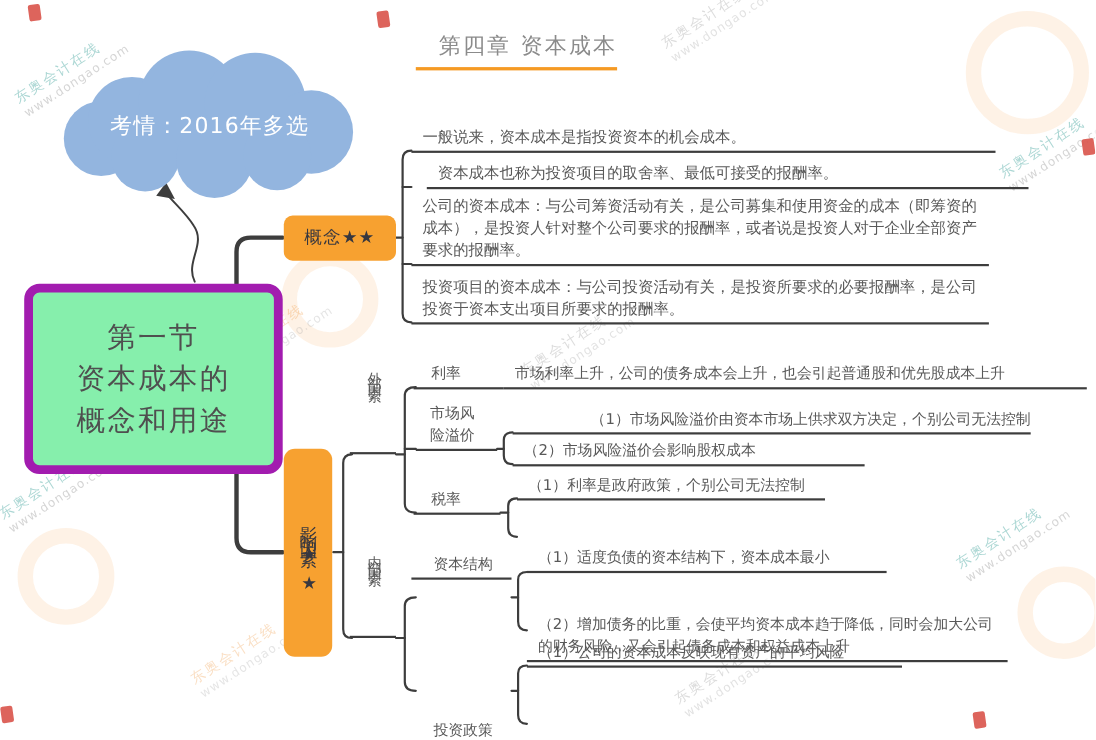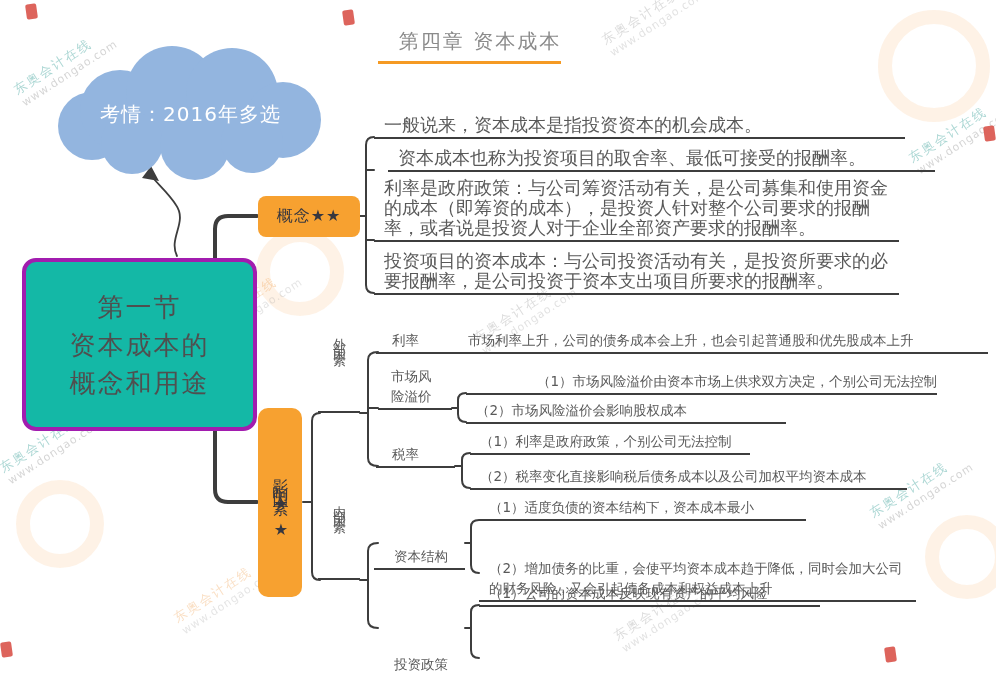--- a/index.html
+++ b/index.html
@@ -8,35 +8,35 @@
   #wires{position:absolute;left:0;top:0;z-index:1;}
   .abs{position:absolute;box-sizing:border-box;}
   
   .page-title{left:330;top:28px;left:330px;width:300px;text-align:center;
               font-size:20px;color:#8b8b8b;letter-spacing:2px;z-index:2;}
   .title-rule{left:378px;top:61px;width:183px;height:3px;background:#f59a23;z-index:2;}
   
   .cloud-label{left:78px;top:101px;width:225px;text-align:center;color:#ffffff;
                font-size:20px;letter-spacing:1px;z-index:2;}
   
-  .root-box{left:22px;top:258px;width:235px;height:173px;background:#14b8a6;
-            border:4px solid #a21caf;border-radius:14px;z-index:3;
+  .root-box{left:22px;top:258px;width:235px;height:173px;background:#86efac;
+            border:8px solid #a21caf;border-radius:14px;z-index:3;
             display:flex;flex-direction:column;justify-content:center;align-items:center;}
   .root-box div{font-size:26px;line-height:38px;color:#4f4f4f;letter-spacing:2px;}
   
   .topic{background:#f7a130;border-radius:8px;color:#37373f;z-index:2;
          display:flex;align-items:center;justify-content:center;}
   .topic-concept{left:258px;top:196px;width:102px;height:41px;font-size:16px;letter-spacing:1px;}
   .topic-factors{left:258px;top:408px;width:44px;height:189px;border-radius:10px;
                  writing-mode:vertical-rl;text-orientation:upright;font-size:16px;letter-spacing:7px;
                  padding-top:6px;}
   
   .leaf{border-bottom:2px solid #3d3d3d;color:#595959;font-size:13.5px;line-height:20px;
         padding:0 0 2px 10px;z-index:2;}
-  .leaf.c{font-size:18px;}
+  .leaf.c{font-size:14px;}
   .vlabel{border-bottom:2px solid #3d3d3d;z-index:2;display:flex;align-items:flex-start;
           justify-content:center;color:#595959;}
   .vlabel span{writing-mode:vertical-rl;text-orientation:upright;font-size:13px;letter-spacing:5px;}
   .center-label span{display:block;width:48px;margin:0 auto;}
   
   .wm{position:absolute;z-index:0;transform:rotate(-33deg);font-size:13px;line-height:15px;
       letter-spacing:2px;pointer-events:none;}
   .wm span{display:block;}
   .wm .wm-url{font-size:11px;letter-spacing:1px;}
   .wm-teal{color:rgba(72,166,160,0.45);}
@@ -157,44 +157,43 @@
 
   <div class="abs root-box">
     <div>第一节</div>
     <div>资本成本的</div>
     <div>概念和用途</div>
   </div>
 
   <div class="abs topic topic-concept">概念★★</div>
   <div class="abs leaf c" style="left:374px;top:115px;width:531px;">一般说来，资本成本是指投资资本的机会成本。</div>
   <div class="abs leaf c" style="left:388px;top:148px;width:547px;">资本成本也称为投资项目的取舍率、最低可接受的报酬率。</div>
-  <div class="abs leaf c" style="left:374px;top:178px;width:525px;">利率是政府政策：与公司筹资活动有关，是公司募集和使用资金的成本（即筹资的成本），是投资人针对整个公司要求的报酬率，或者说是投资人对于企业全部资产要求的报酬率。</div>
+  <div class="abs leaf c" style="left:374px;top:178px;width:525px;">公司的资本成本：与公司筹资活动有关，是公司募集和使用资金的成本（即筹资的成本），是投资人针对整个公司要求的报酬率，或者说是投资人对于企业全部资产要求的报酬率。</div>
   <div class="abs leaf c" style="left:374px;top:251px;width:525px;">投资项目的资本成本：与公司投资活动有关，是投资所要求的必要报酬率，是公司投资于资本支出项目所要求的报酬率。</div>
 
   <div class="abs topic topic-factors">影响因素★★</div>
 
   <div class="abs vlabel" style="left:318px;top:328px;width:42px;height:85px;">
     <span>外部因素</span>
   </div>
   <div class="abs leaf" style="left:376px;top:330px;width:82px;padding-left:16px;">利率</div>
   <div class="abs leaf" style="left:458px;top:330px;width:530px;">市场利率上升，公司的债务成本会上升，也会引起普通股和优先股成本上升</div>
 
   <div class="abs leaf center-label" style="left:378px;top:366px;width:74px;padding-left:0;">
     <span>市场风险溢价</span>
   </div>
   <div class="abs leaf" style="left:466px;top:371px;width:471px;text-align:right;">（1）市场风险溢价由资本市场上供求双方决定，个别公司无法控制</div>
   <div class="abs leaf" style="left:466px;top:400px;width:320px;">（2）市场风险溢价会影响股权成本</div>
 
   <div class="abs leaf" style="left:376px;top:444px;width:79px;padding-left:16px;">税率</div>
   <div class="abs leaf" style="left:470px;top:431px;width:280px;">（1）利率是政府政策，个别公司无法控制</div>
-  <div class="abs leaf" style="left:470px;top:466px;width:437px;">（2）税率变化直接影响税后债务成本以及公司加权平均资本成本</div>
 
   <div class="abs vlabel" style="left:318px;top:495px;width:42px;height:85px;">
     <span>内部因素</span>
   </div>
-  <div class="abs leaf" style="left:374px;top:546px;width:91px;padding-left:20px;">资本结构</div>
+  <div class="abs leaf" style="left:374px;top:503px;width:91px;padding-left:20px;">资本结构</div>
   <div class="abs leaf" style="left:479px;top:497px;width:327px;">（1）适度负债的资本结构下，资本成本最小</div>
   <div class="abs leaf" style="left:479px;top:531px;width:437px;margin-top:27px;">（2）增加债务的比重，会使平均资本成本趋于降低，同时会加大公司的财务风险，又会引起债务成本和权益成本上升</div>
 
   <div class="abs leaf" style="left:374px;top:606px;width:91px;padding-left:20px;margin-top:48px;">投资政策</div>
   <div class="abs leaf" style="left:479px;top:583px;width:341px;">（1）公司的资本成本反映现有资产的平均风险</div>
 
 </div>
 
 </body></html>

